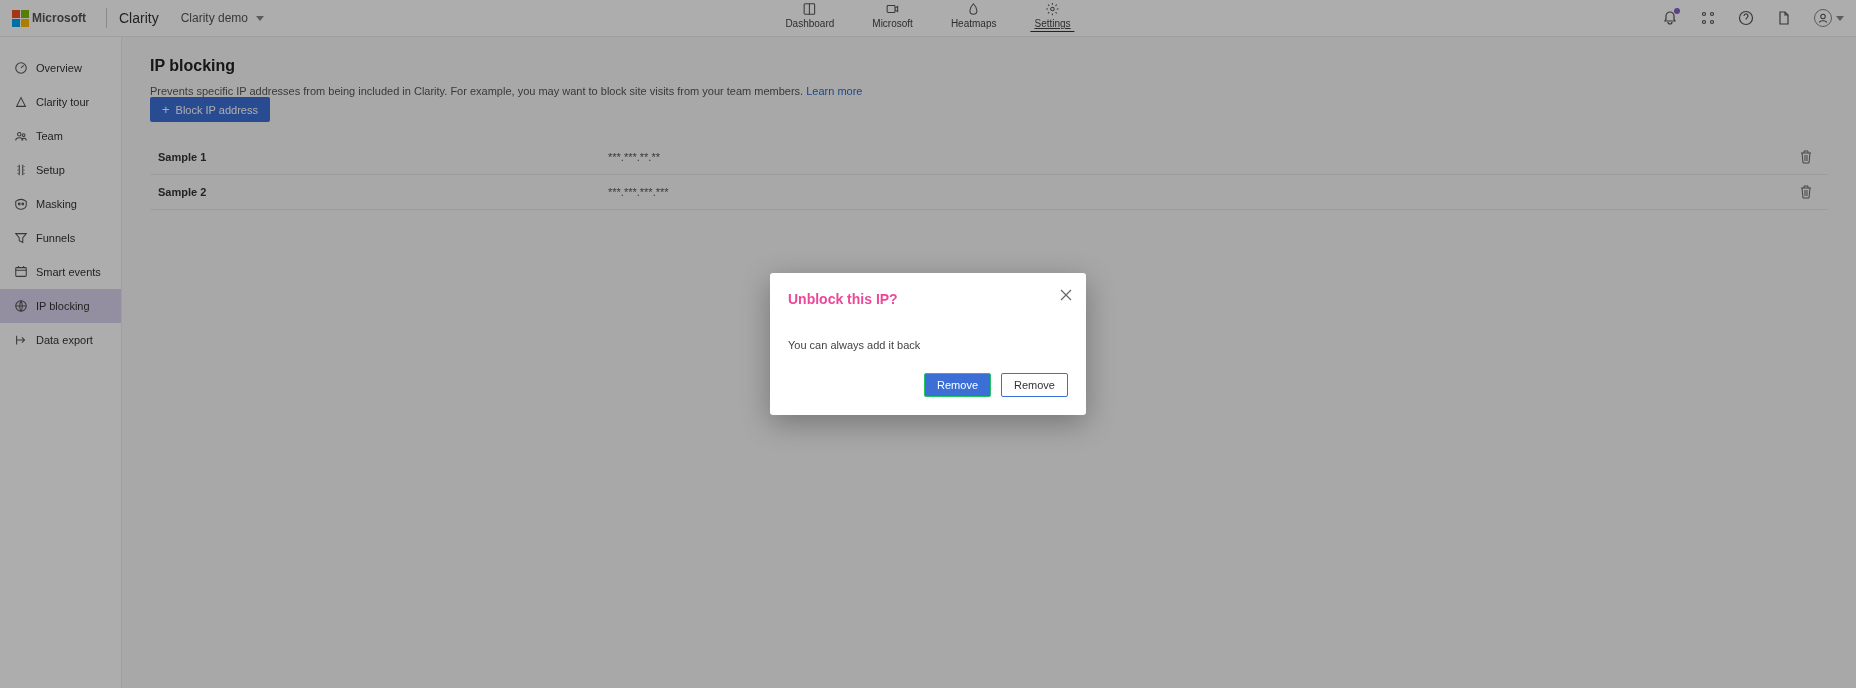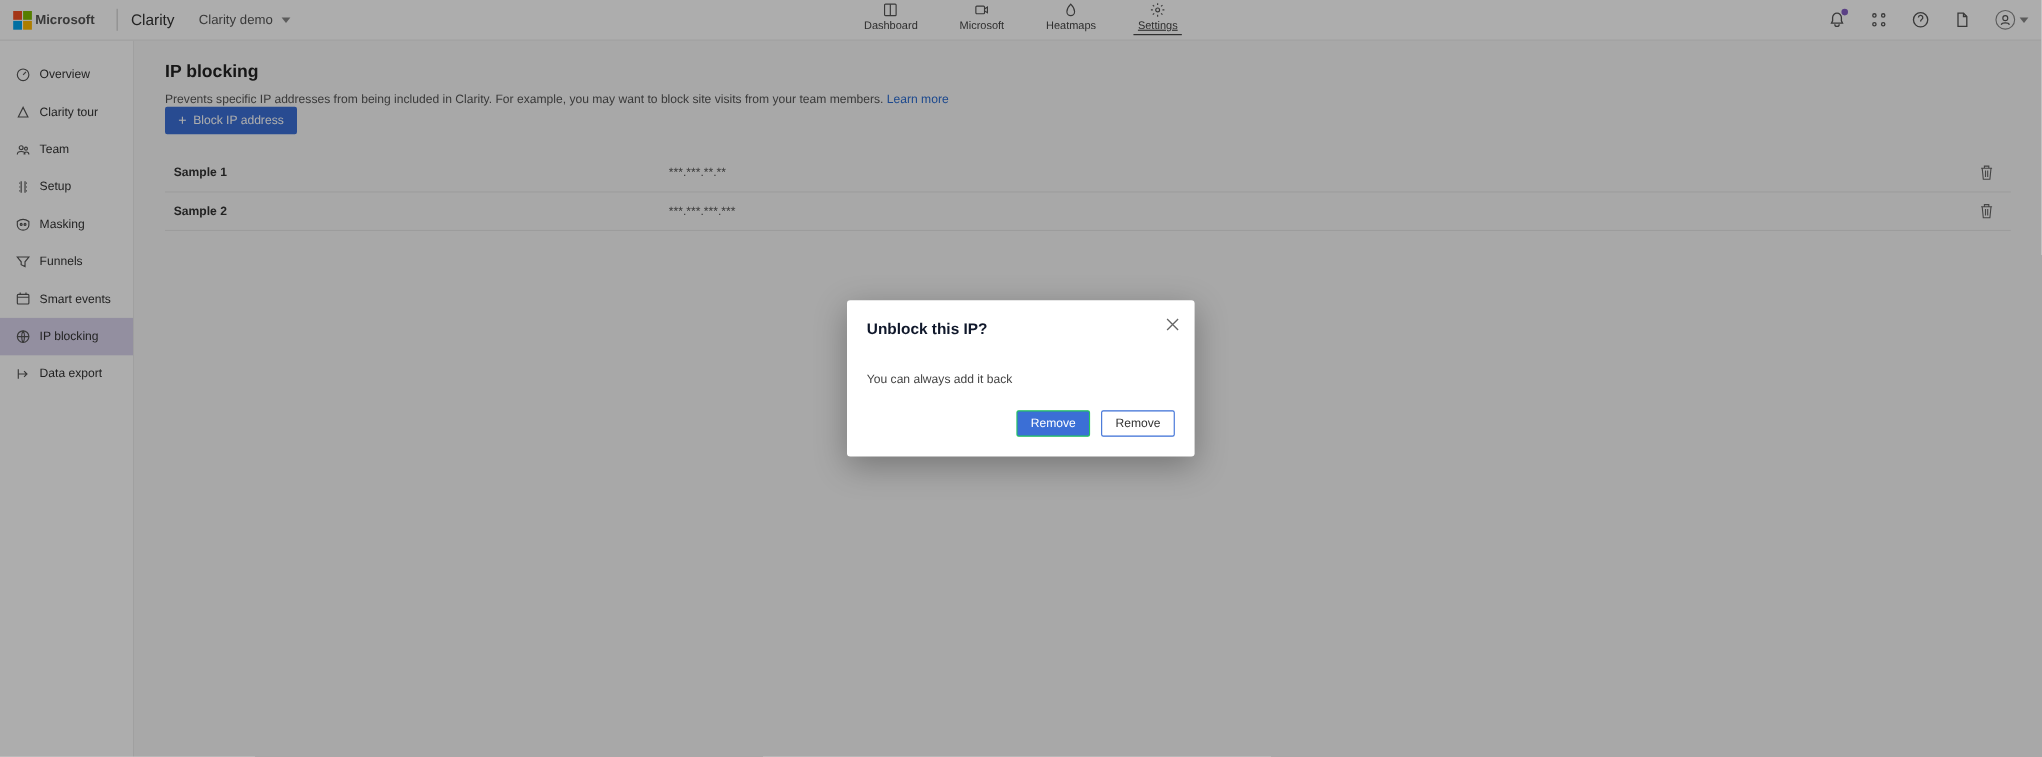--- a/index.html
+++ b/index.html
@@ -44,21 +44,21 @@
 
   .table { margin-top:18px; width:100%; }
   .row { display:flex; align-items:center; padding:10px 8px; border-bottom:1px solid #e6e6e6; font-size:11px; color:#333;}
   .row .name{ width:450px;font-weight:bold;}
   .row .ip{ flex:1; color:#555;}
   .row .del{ width:20px; cursor:pointer; color:#666;}
 
   
   .overlay { position:absolute; inset:0; background:rgba(0,0,0,0.32); display:flex; align-items:center; justify-content:center;}
   .dialog { background:#fff; width:316px; border-radius:3px; box-shadow:0 8px 30px rgba(0,0,0,0.3); padding:18px; position:relative;}
-  .dialog-title { font-size:14px; font-weight:600; color:#0f172a; margin-bottom:32px;}
+  .dialog-title { font-size:14px; font-weight:600; color:#ec4899; margin-bottom:32px;}
   .dialog-close { position:absolute; top:16px; right:14px; cursor:pointer; color:#666; font-size:14px;}
   .dialog-body { font-size:11px; color:#444; margin-bottom:22px;}
   .dialog-actions { display:flex; justify-content:flex-end; gap:10px;}
   .btn-primary { background:#3b6fd6; color:#fff; border:1px solid #22c55e; border-radius:2px; padding:5px 12px; font-size:11px; cursor:pointer;}
   .btn-secondary { background:#fff; color:#333; border:1px solid #3b6fd6; border-radius:2px; padding:5px 12px; font-size:11px; cursor:pointer;}
 
   svg { display:block; }
 </style>
 </head>
 <body>

